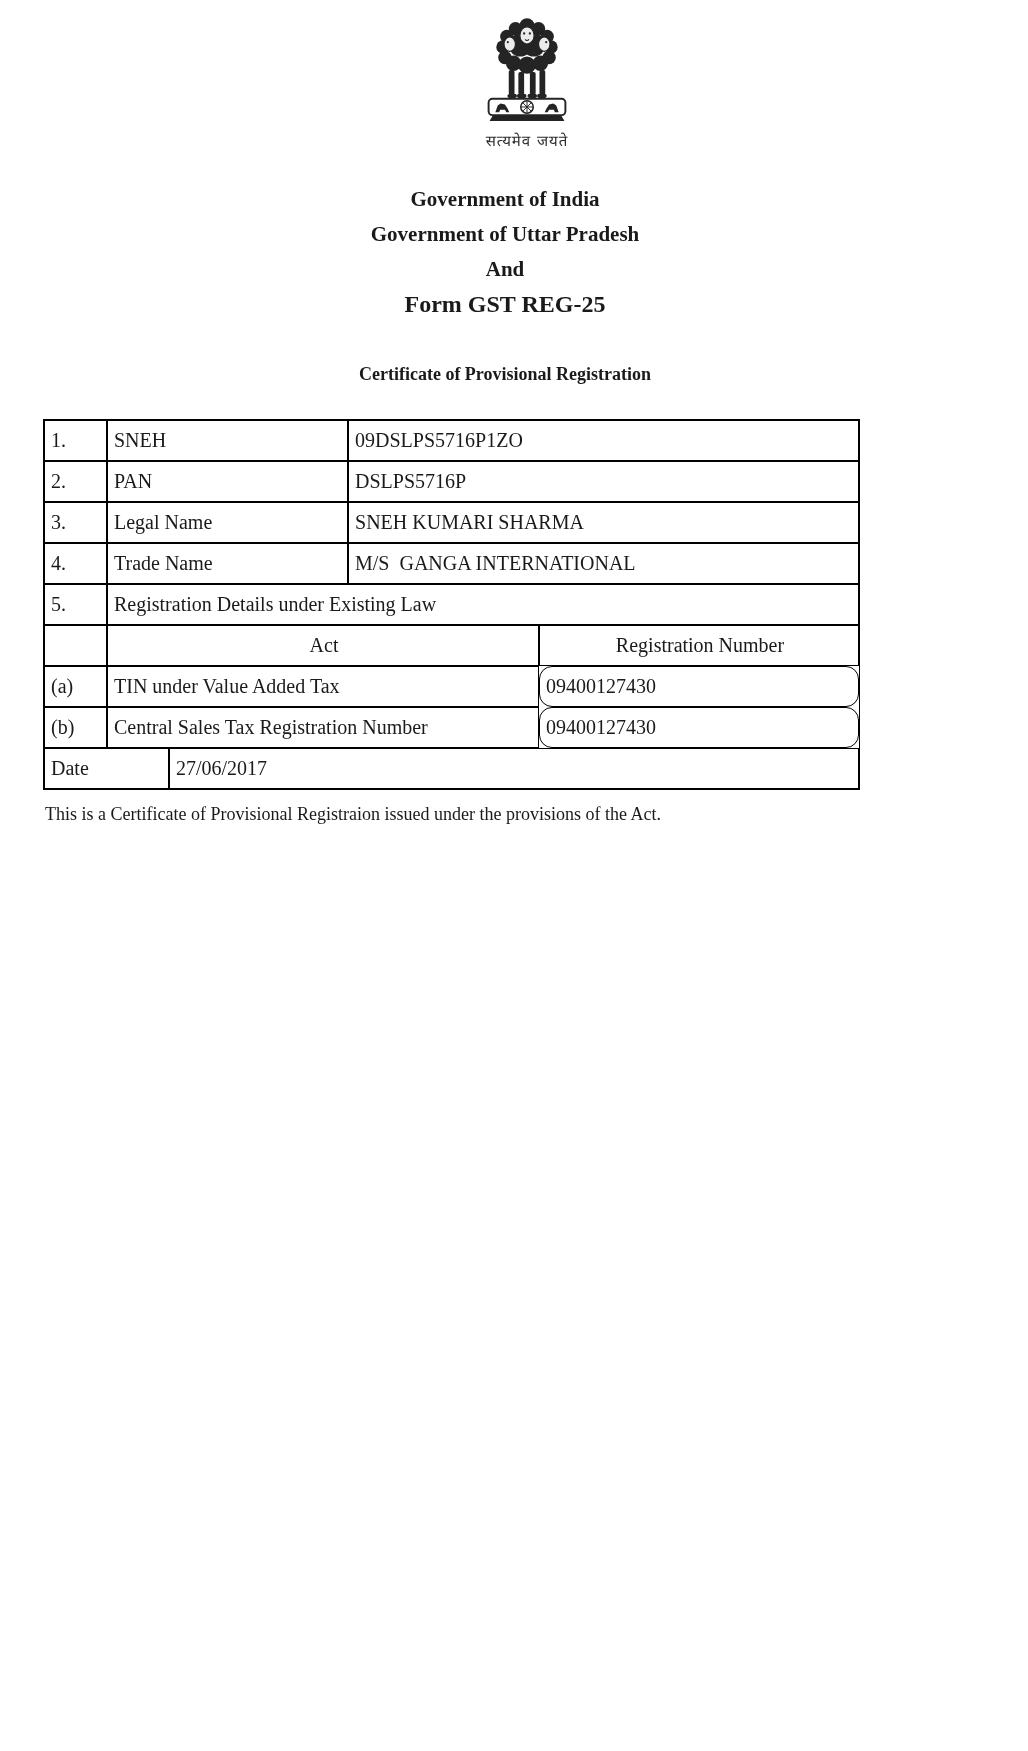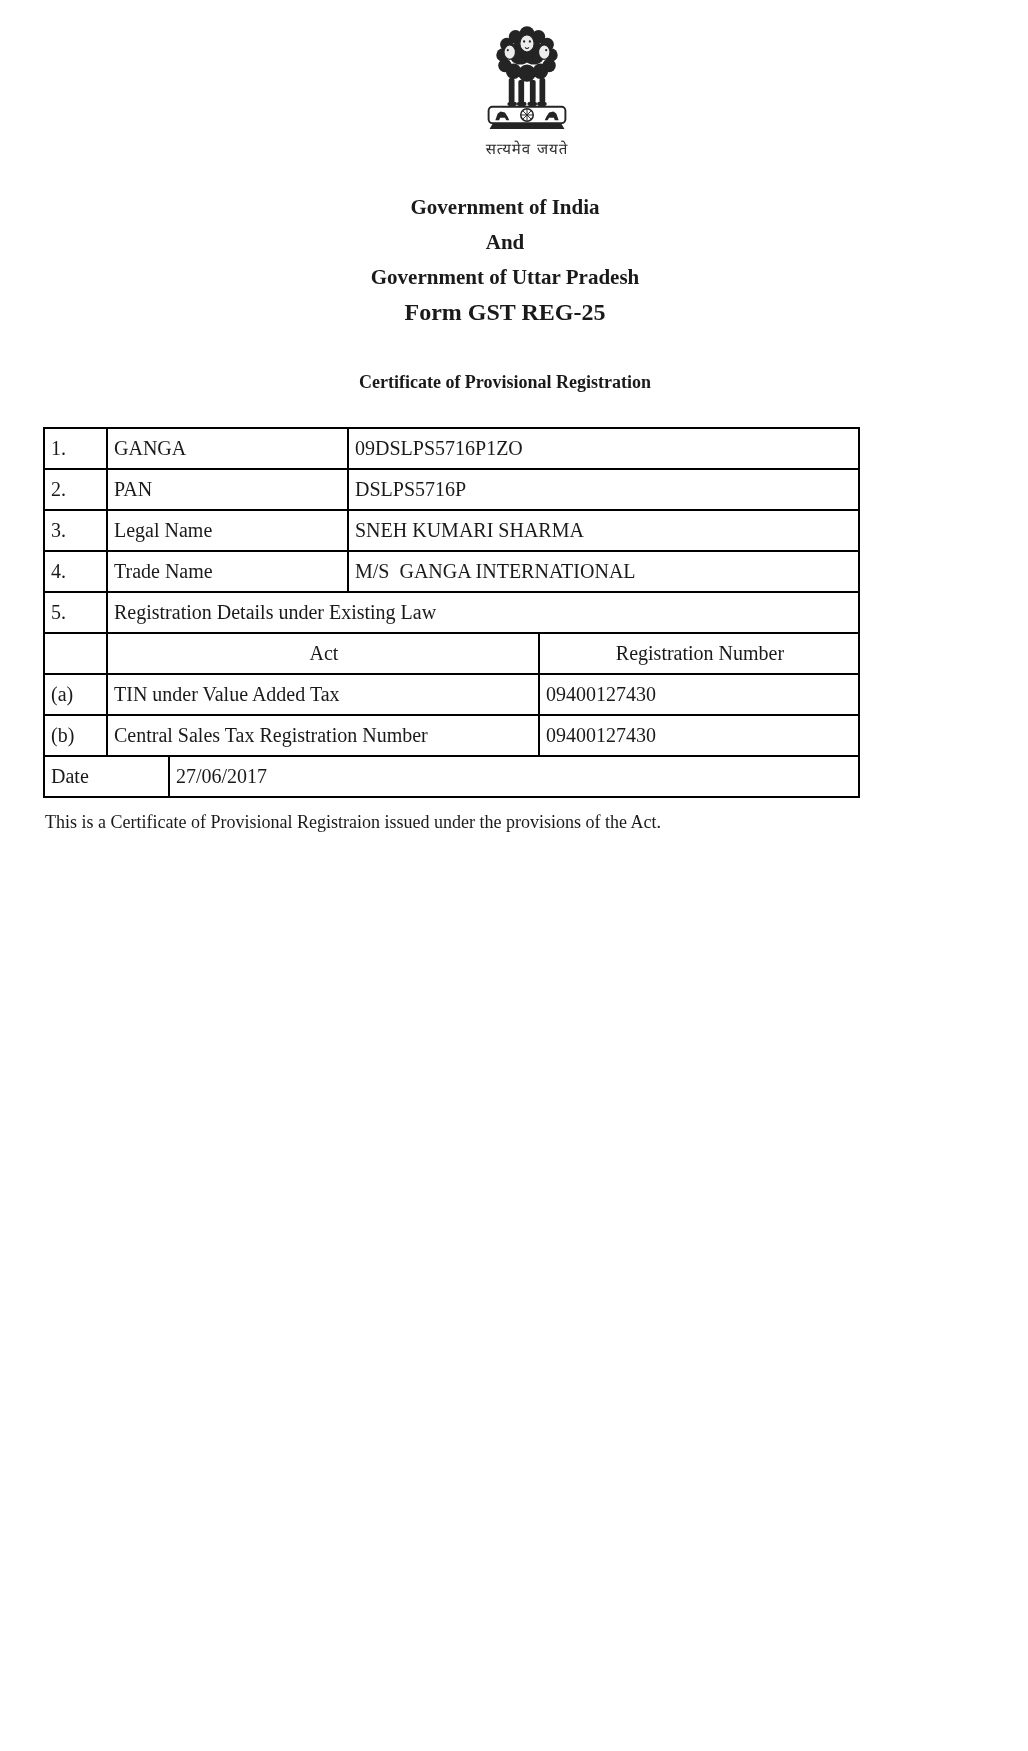--- a/index.html
+++ b/index.html
@@ -8,21 +8,21 @@
     width: 1028px; height: 1751px;
     background: #ffffff;
     color: #1a1a1a;
     font-family: "Liberation Serif", "DejaVu Serif", serif;
   }
   .page { position: relative; width: 1028px; height: 1751px; overflow: hidden; }
 
   
   .centerband { width: 1010px; text-align: center; }
 
-  .emblem-wrap { padding-top: 24px; margin-left: 44px; }
+  .emblem-wrap { padding-top: 16px; margin-left: 44px; }
   .emblem-motto {
     margin-top: 2px;
     font-family: "DejaVu Sans", sans-serif;
     font-size: 15px;
     color: #2a2a2a;
     letter-spacing: 1px;
   }
 
   .gov-lines { margin-top: 32px; }
   .gov-line {
@@ -57,21 +57,21 @@
     vertical-align: middle;
     padding: 2px 4px 2px 6px;
     overflow: hidden;
   }
   td.c-num   { padding-left: 15px; }
   td.c-label { padding-left: 12px; }
   td.c-value { padding-left: 5px; white-space: pre-wrap; }
   td.c-section { padding-left: 12px; }
   td.c-acthead, td.c-reghead { text-align: center; margin-top: 20px; }
   td.c-act   { padding-left: 6px; }
-  td.c-reg   { padding-left: 6px; }
+  td.c-reg   { padding-left: 6px; border-radius: 13px; }
   td.c-datelabel { padding-left: 8px; margin-left: 8px; }
   td.c-dateval   { padding-left: 6px; }
 
   .footer-note {
     margin: 12px 0 0 45px;
     font-size: 18px;
     line-height: 24px;
   }
 </style>
 </head>
@@ -136,40 +136,40 @@
           <path d="M83 100 l-2.5-7 -3-2 -4.5 1 -3 4.5 -1.5 3.5 h3 l1.5-2.5 5 0 1 2.5 z" fill="#242424"></path>
 
           <path d="M14 104 h72 l3 5 H11 z" fill="#242424"></path>
         </svg>
       </span>
       <div class="emblem-motto">सत्यमेव जयते</div>
     </div>
 
     <div class="gov-lines">
       <div class="gov-line">Government of India</div>
+      <div class="gov-line">Government of Uttar Pradesh</div>
       <div class="gov-line">And</div>
-      <div class="gov-line">Government of Uttar Pradesh</div>
       <div class="form-title">Form GST REG-25</div>
     </div>
 
     <div class="cert-title">Certificate of Provisional Registration</div>
   </div>
 
   <table class="reg-table">
     <colgroup>
       <col style="width:63px">
       <col style="width:62px">
       <col style="width:179px">
       <col style="width:191px">
       <col style="width:320px">
     </colgroup>
     <tbody>
       <tr>
         <td class="c-num">1.</td>
-        <td class="c-label" colspan="2">GANGA</td>
+        <td class="c-label" colspan="2">SNEH</td>
         <td class="c-value" colspan="2">09DSLPS5716P1ZO</td>
       </tr>
       <tr>
         <td class="c-num">2.</td>
         <td class="c-label" colspan="2">PAN</td>
         <td class="c-value" colspan="2">DSLPS5716P</td>
       </tr>
       <tr>
         <td class="c-num">3.</td>
         <td class="c-label" colspan="2">Legal Name</td>

